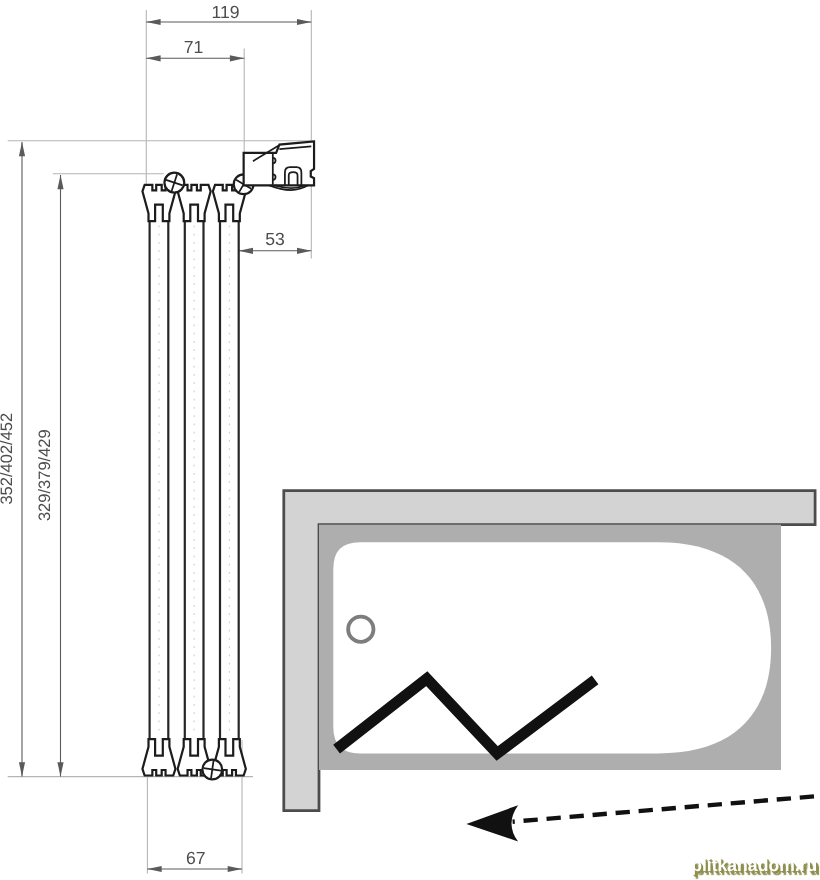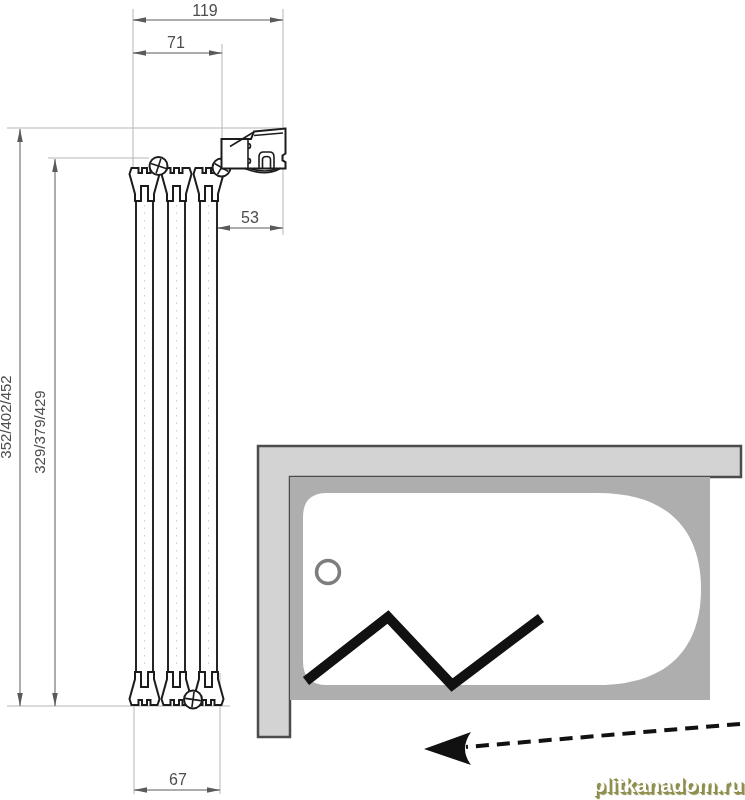--- a/index.html
+++ b/index.html
@@ -4,21 +4,21 @@
 <style>
   html,body{margin:0;padding:0;background:#ffffff;}
   .stage{position:relative;width:745px;height:800px;background:#fff;overflow:hidden;
          font-family:"Liberation Sans", sans-serif;}
   svg{position:absolute;left:0;top:0;}
   .dim-text{font-family:"Liberation Sans", sans-serif;font-size:16px;fill:#4d4d4d;}
   .dim-text-v{font-family:"Liberation Sans", sans-serif;font-size:15px;fill:#4d4d4d;}
   .watermark{
      position:absolute;right:2px;bottom:3px;
      font-family:"Liberation Sans", sans-serif;
-     font-size:21px;font-weight:bold;letter-spacing:0px;
+     font-size:16px;font-weight:bold;letter-spacing:0px;
      color:#ffffff;
      text-shadow:1px 1px 0 #8e8e4e, 2px 2px 0 #8e8e4e, 3px 3px 1px #8e8e4e;
      user-select:none;
   }
 </style>
 </head>
 <body>
 
 <div class="stage">
 <svg width="745" height="800" viewBox="0 0 745 800">

